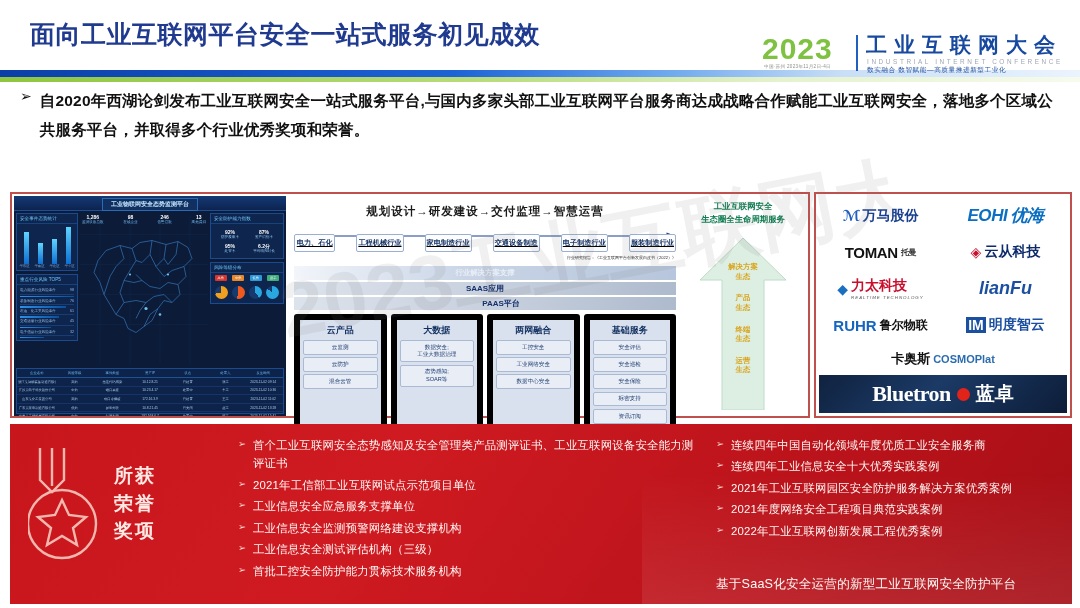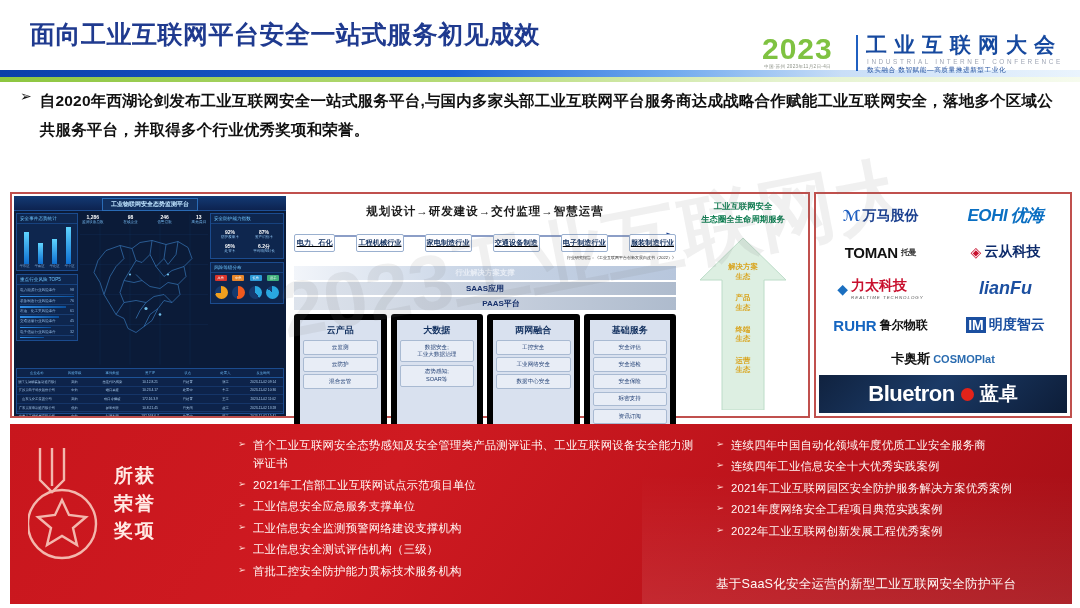--- a/index.html
+++ b/index.html
@@ -190,21 +190,21 @@
   .lg-ruhr b { color: #111; font-size: 12px; }
   .lg-mingdu { font-size: 14px; color: #1b4fa0; }
   .lg-mingdu .m { background: #1b4fa0; color: #fff; padding: 0 2px; }
   .lg-kaos { font-size: 13px; color: #111; }
   .lg-kaos .c { color: #2b6cb0; font-size: 11px; }
   .bluetron {
     position: absolute; left: 3px; right: 3px; bottom: 3px; height: 38px;
     background: linear-gradient(135deg, #10223f 0%, #1b3a66 45%, #0d1d38 100%);
     display: flex; align-items: center; justify-content: center; gap: 6px;
   }
-  .bt-en { font-size: 22px; font-weight: bold; color: #fff; letter-spacing: -0.5px; }
+  .bt-en { font-size: 22px; font-weight: bold; color: #fff; letter-spacing: -0.5px; font-family: Liberation Serif, serif; }
   .bt-dot { display: inline-block; width: 13px; height: 13px; border-radius: 50%; background: #e2231a; vertical-align: middle; }
   .bt-cn { font-size: 19px; font-weight: bold; color: #fff; }
 
   
   .honors {
     position: absolute; left: 10px; top: 424px; width: 1062px; height: 180px;
     background: linear-gradient(125deg, #c8161d 0%, #cf1a21 35%, #b8121a 75%, #a50f16 100%);
     overflow: hidden;
   }
   .honors::after {

